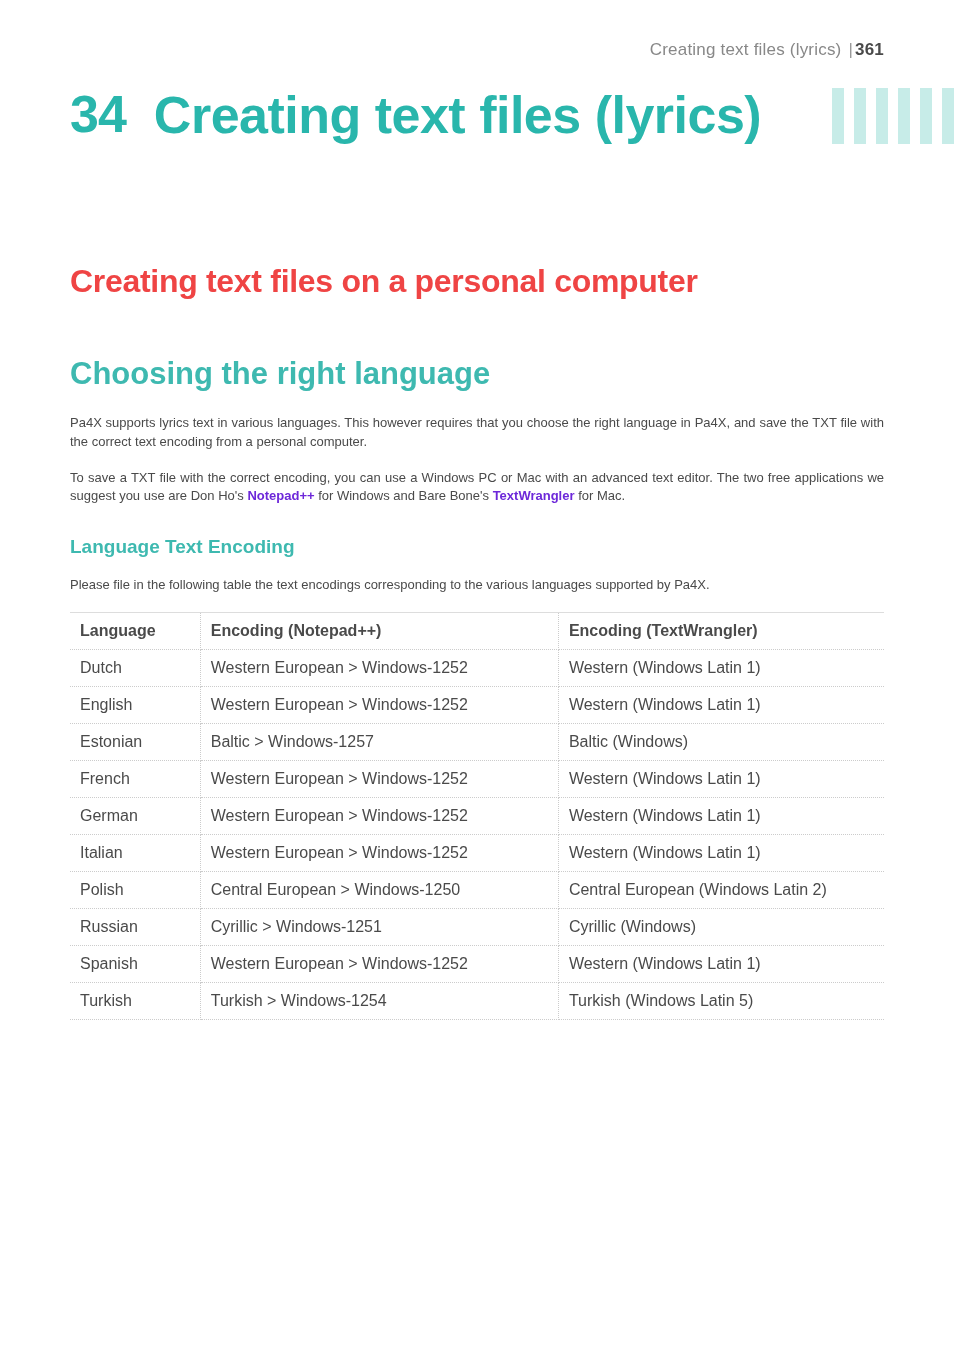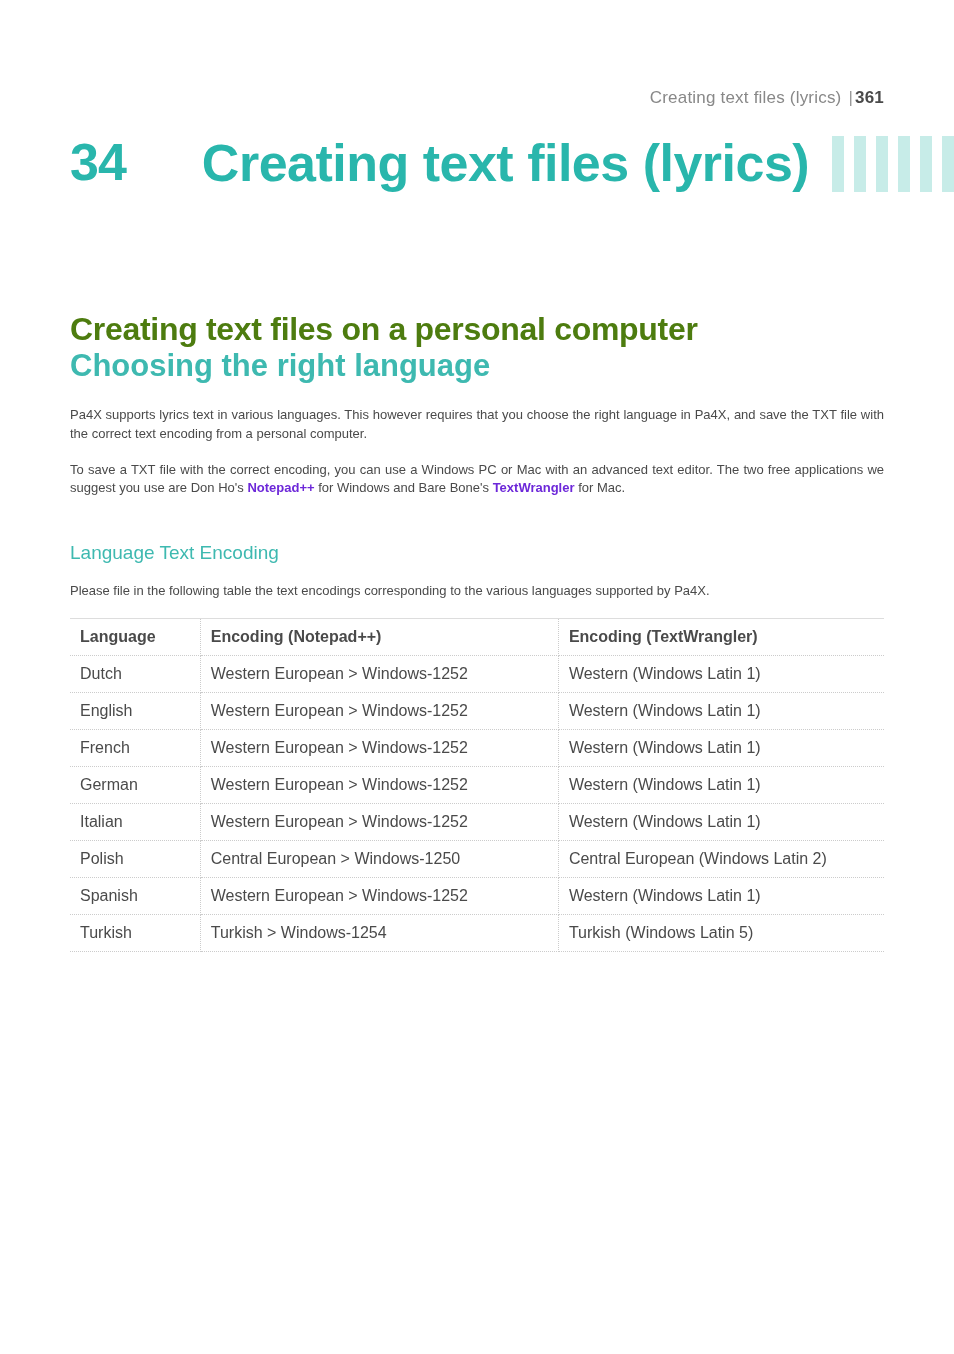--- a/index.html
+++ b/index.html
@@ -11,30 +11,28 @@
       color: #4a4a4a;
       padding: 40px 70px 50px 70px;
       position: relative;
     }
     .running-header {
       text-align: right;
       font-size: 17px;
       color: #888;
       margin-bottom: 28px;
       letter-spacing: 0.2px;
-      margin-top: 48px;
     }
     .running-header .divider { margin: 0 2px; color: #999; }
     .running-header .pagenum { color: #4a4a4a; font-weight: 700; }
     .chapter-block {
       display: flex;
       align-items: flex-start;
       position: relative;
       margin-bottom: 120px;
-      gap: 48px;
     }
     .chapter-num {
       font-size: 52px;
       font-weight: 800;
       color: #29b6ac;
       line-height: 1;
       position: relative;
       z-index: 2;
       margin-right: 28px;
       letter-spacing: -1px;
@@ -61,42 +59,43 @@
       z-index: 0;
     }
     .stripes-right .bar {
       width: 12px;
       height: 56px;
       background: #c7ece8;
     }
     .section-title {
       font-size: 32px;
       font-weight: 800;
-      color: #4d7c0f;
+      color: #ef4444;
+      margin-bottom: 56px;
       letter-spacing: -0.3px;
     }
     .subheading {
       font-size: 31px;
       font-weight: 600;
       color: #3eb9b0;
       margin-bottom: 22px;
     }
     .body-text {
       font-size: 13px;
       line-height: 1.42;
       color: #4a4a4a;
       text-align: justify;
       margin-bottom: 18px;
     }
     .link-text { color: #6d28d9; font-weight: bold; }
     .sub-subheading {
       font-size: 19px;
-      font-weight: 400;
+      font-weight: 700;
       color: #3eb9b0;
-      margin-top: 44px;
+      margin-top: 30px;
       margin-bottom: 18px;
     }
     table.encoding-table {
       width: 100%;
       border-collapse: collapse;
       font-size: 16px;
       color: #4a4a4a;
       margin-top: 18px;
     }
     table.encoding-table th {
@@ -179,40 +178,50 @@
         <td>Dutch</td>
         <td>Western European &gt; Windows-1252</td>
         <td>Western (Windows Latin 1)</td>
       </tr>
       <tr>
         <td>English</td>
         <td>Western European &gt; Windows-1252</td>
         <td>Western (Windows Latin 1)</td>
       </tr>
       <tr>
+        <td>Estonian</td>
+        <td>Baltic &gt; Windows-1257</td>
+        <td>Baltic (Windows)</td>
+      </tr>
+      <tr>
         <td>French</td>
         <td>Western European &gt; Windows-1252</td>
         <td>Western (Windows Latin 1)</td>
       </tr>
       <tr>
         <td>German</td>
         <td>Western European &gt; Windows-1252</td>
         <td>Western (Windows Latin 1)</td>
       </tr>
       <tr>
         <td>Italian</td>
         <td>Western European &gt; Windows-1252</td>
         <td>Western (Windows Latin 1)</td>
       </tr>
       <tr>
         <td>Polish</td>
         <td>Central European &gt; Windows-1250</td>
         <td>Central European (Windows Latin 2)</td>
       </tr>
       <tr>
+        <td>Russian</td>
+        <td>Cyrillic &gt; Windows-1251</td>
+        <td>Cyrillic (Windows)</td>
+      </tr>
+      <tr>
         <td>Spanish</td>
         <td>Western European &gt; Windows-1252</td>
         <td>Western (Windows Latin 1)</td>
       </tr>
       <tr>
         <td>Turkish</td>
         <td>Turkish &gt; Windows-1254</td>
         <td>Turkish (Windows Latin 5)</td>
       </tr>
     </tbody>

